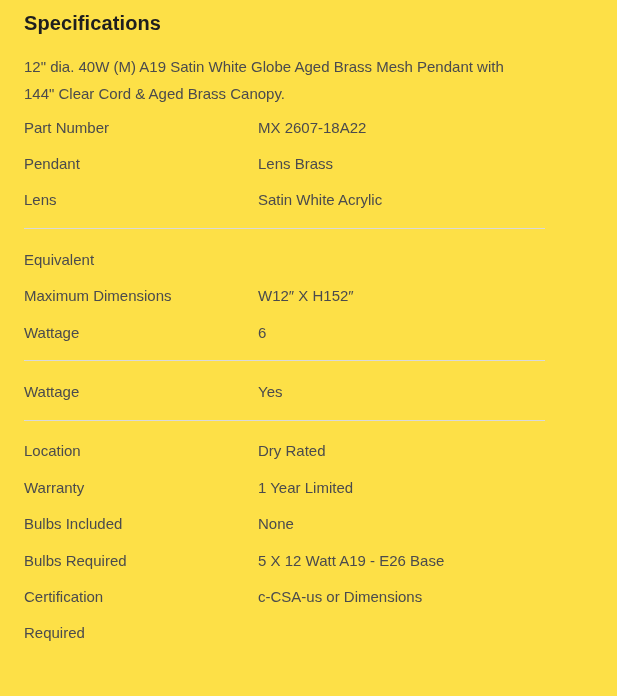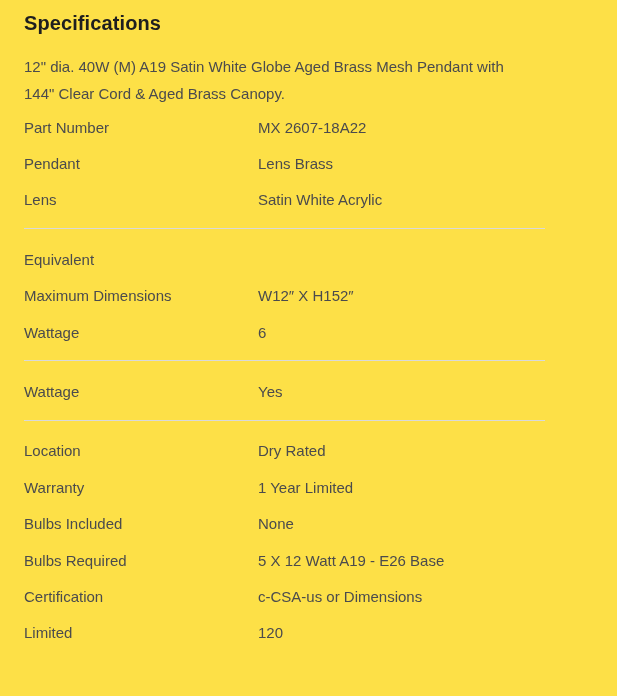--- a/index.html
+++ b/index.html
@@ -129,20 +129,19 @@
         </div>
         <div class="spec-row">
           <div class="spec-label">Bulbs Required</div>
           <div class="spec-value">5 X 12 Watt A19 - E26 Base</div>
         </div>
         <div class="spec-row">
           <div class="spec-label">Certification</div>
           <div class="spec-value">c-CSA-us or Dimensions</div>
         </div>
         <div class="spec-row">
-          <div class="spec-label">Limited</div>
-          <div class="spec-value">120</div>
+          <div class="spec-label">Required</div>
         </div>
       </div>
 
     </div>
   </div>
 </div>
 
 </body></html>

